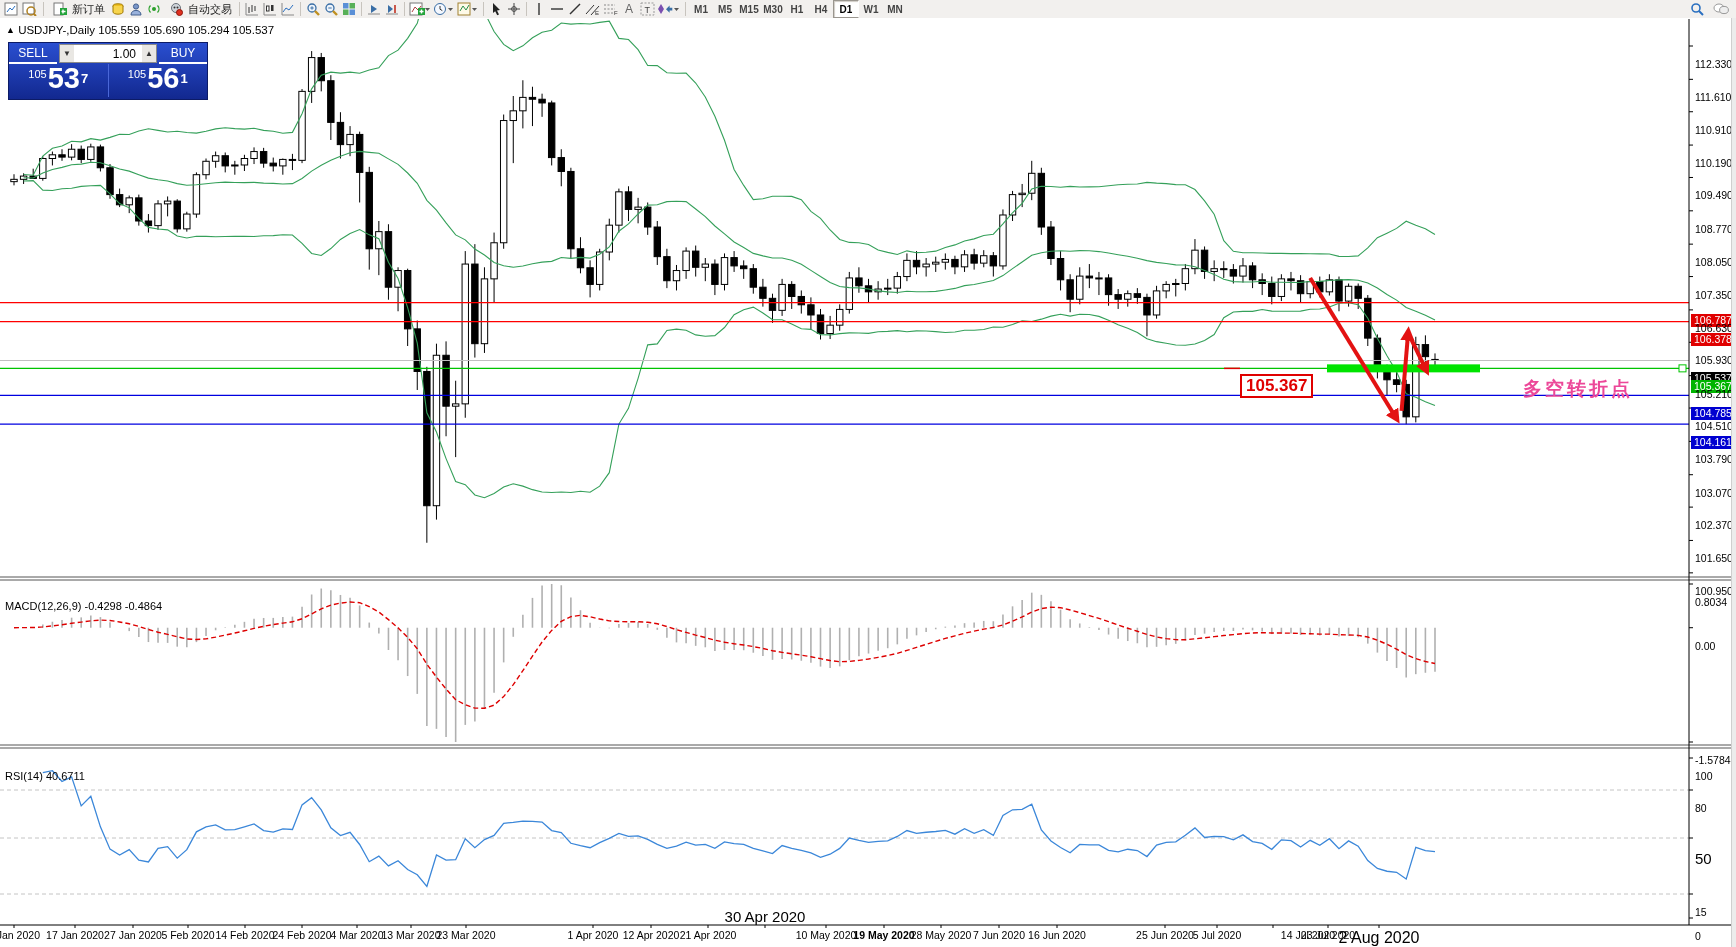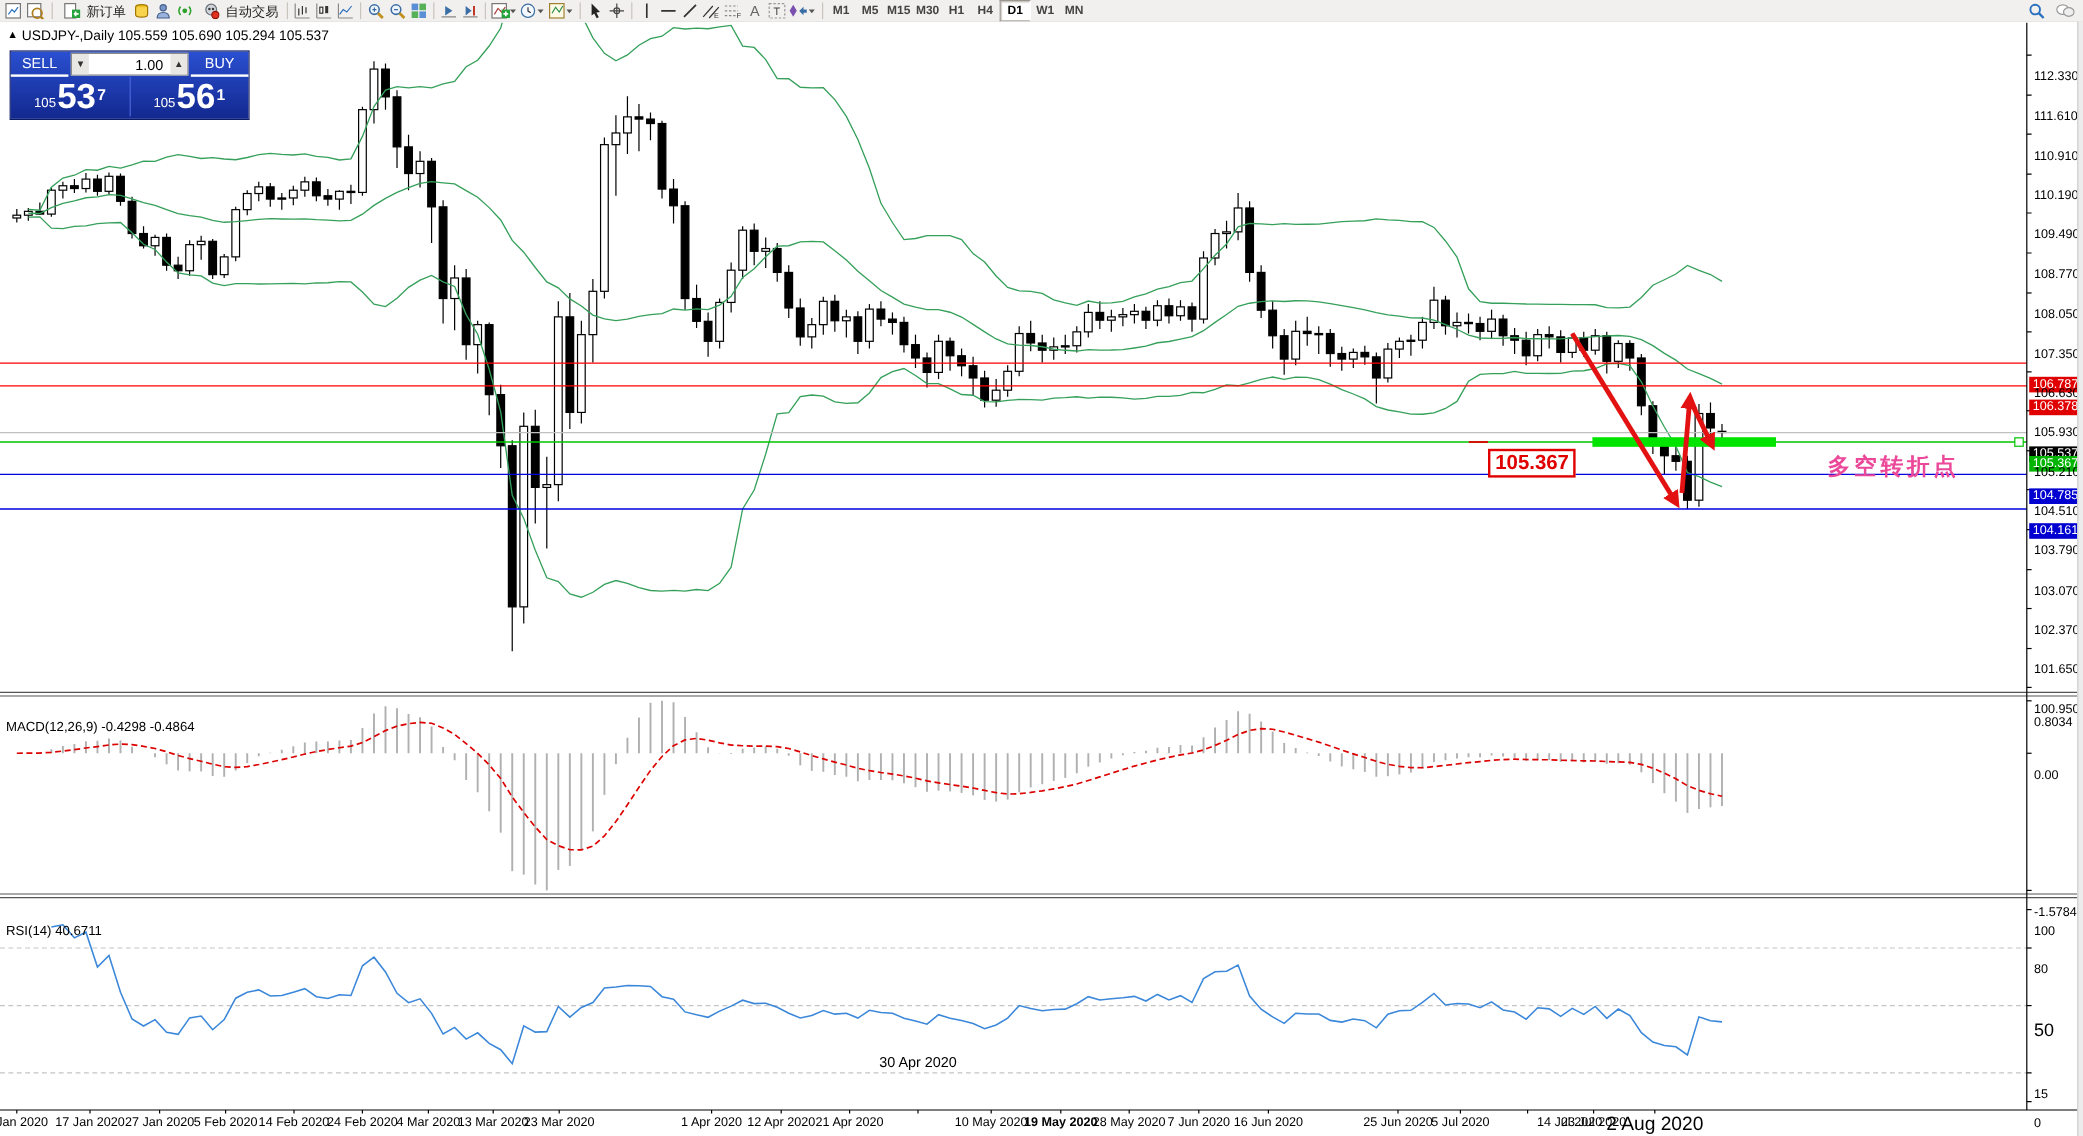--- a/index.html
+++ b/index.html
@@ -28,21 +28,21 @@
   
   .trade{position:absolute;left:8px;top:24px;width:198px;height:56px;
     background:linear-gradient(#2a4fd0,#12288f);border:1px solid #0c1b66;color:#fff;}
   .trow{display:flex;height:21px;align-items:stretch;}
   .tbtn{flex:0 0 48px;display:flex;align-items:center;justify-content:center;font-size:12px;
     color:#fff;border-bottom:2px solid #fff;}
   .vol{flex:1;display:flex;background:#fff;border:1px solid #8a8a8a;margin:1px 2px;}
   .vol .spin{width:14px;background:#e9e7e3;color:#333;font-size:8px;display:flex;align-items:center;justify-content:center;}
   .vol .vval{flex:1;color:#000;font-size:12px;display:flex;align-items:center;justify-content:flex-end;padding-right:6px;}
   .prow{display:flex;height:33px;}
-  .pbox{flex:1;display:flex;align-items:flex-end;justify-content:center;gap:1px;padding-bottom:1px;}
+  .pbox{flex:1;display:flex;align-items:flex-start;justify-content:center;gap:1px;padding-bottom:1px;}
   .pbox+.pbox{border-left:1px solid #4a67d8;}
   .psmall{font-size:11px;line-height:20px;}
   .pbig{font-size:29px;font-weight:bold;line-height:29px;}
   .psup{font-size:13px;font-weight:bold;line-height:30px;align-self:flex-start;}
   .scrollstrip{position:absolute;left:1731px;top:0;width:5px;height:929px;background:#ececec;border-left:1px solid #cfcfcf;}
 </style>
 </head>
 <body>
 
 <div id="app">
@@ -849,21 +849,21 @@
         <div style="position: absolute; left: 133px; top: 911px; font-size: 10.5px; color: rgb(0, 0, 0); white-space: nowrap; transform: translateX(-50%);">27 Jan 2020</div>
         <div style="position: absolute; left: 188px; top: 911px; font-size: 10.5px; color: rgb(0, 0, 0); white-space: nowrap; transform: translateX(-50%);">5 Feb 2020</div>
         <div style="position: absolute; left: 245px; top: 911px; font-size: 10.5px; color: rgb(0, 0, 0); white-space: nowrap; transform: translateX(-50%);">14 Feb 2020</div>
         <div style="position: absolute; left: 302px; top: 911px; font-size: 10.5px; color: rgb(0, 0, 0); white-space: nowrap; transform: translateX(-50%);">24 Feb 2020</div>
         <div style="position: absolute; left: 357px; top: 911px; font-size: 10.5px; color: rgb(0, 0, 0); white-space: nowrap; transform: translateX(-50%);">4 Mar 2020</div>
         <div style="position: absolute; left: 411px; top: 911px; font-size: 10.5px; color: rgb(0, 0, 0); white-space: nowrap; transform: translateX(-50%);">13 Mar 2020</div>
         <div style="position: absolute; left: 466px; top: 911px; font-size: 10.5px; color: rgb(0, 0, 0); white-space: nowrap; transform: translateX(-50%);">23 Mar 2020</div>
         <div style="position: absolute; left: 593px; top: 911px; font-size: 10.5px; color: rgb(0, 0, 0); white-space: nowrap; transform: translateX(-50%);">1 Apr 2020</div>
         <div style="position: absolute; left: 651px; top: 911px; font-size: 10.5px; color: rgb(0, 0, 0); white-space: nowrap; transform: translateX(-50%);">12 Apr 2020</div>
         <div style="position: absolute; left: 708px; top: 911px; font-size: 10.5px; color: rgb(0, 0, 0); white-space: nowrap; transform: translateX(-50%);">21 Apr 2020</div>
-        <div style="position: absolute; left: 765px; top: 860px; font-size: 12px; color: rgb(0, 0, 0); white-space: nowrap; transform: translateX(-50%);">30 Apr 2020</div>
+        <div style="position: absolute; left: 765px; top: 890px; font-size: 15px; color: rgb(0, 0, 0); white-space: nowrap; transform: translateX(-50%);">30 Apr 2020</div>
         <div style="position: absolute; left: 826px; top: 911px; font-size: 10.5px; color: rgb(0, 0, 0); white-space: nowrap; transform: translateX(-50%);">10 May 2020</div>
         <div style="position: absolute; left: 884px; top: 911px; font-size: 10.5px; color: rgb(0, 0, 0); white-space: nowrap; transform: translateX(-50%); font-weight: bold;">19 May 2020</div>
         <div style="position: absolute; left: 941px; top: 911px; font-size: 10.5px; color: rgb(0, 0, 0); white-space: nowrap; transform: translateX(-50%);">28 May 2020</div>
         <div style="position: absolute; left: 999px; top: 911px; font-size: 10.5px; color: rgb(0, 0, 0); white-space: nowrap; transform: translateX(-50%);">7 Jun 2020</div>
         <div style="position: absolute; left: 1057px; top: 911px; font-size: 10.5px; color: rgb(0, 0, 0); white-space: nowrap; transform: translateX(-50%);">16 Jun 2020</div>
         <div style="position: absolute; left: 1165px; top: 911px; font-size: 10.5px; color: rgb(0, 0, 0); white-space: nowrap; transform: translateX(-50%);">25 Jun 2020</div>
         <div style="position: absolute; left: 1217px; top: 911px; font-size: 10.5px; color: rgb(0, 0, 0); white-space: nowrap; transform: translateX(-50%);">5 Jul 2020</div>
         <div style="position: absolute; left: 1273px; top: 911px; font-size: 10.5px; color: rgb(0, 0, 0); white-space: nowrap; transform: translateX(-50%); margin-left: 35px;">14 Jul 2020</div>
         <div style="position: absolute; left: 1328px; top: 911px; font-size: 10.5px; color: rgb(0, 0, 0); white-space: nowrap; transform: translateX(-50%);">23 Jul 2020</div>
         <div style="position: absolute; left: 1379px; top: 911px; font-size: 16px; color: rgb(0, 0, 0); white-space: nowrap; transform: translateX(-50%);">2 Aug 2020</div>

